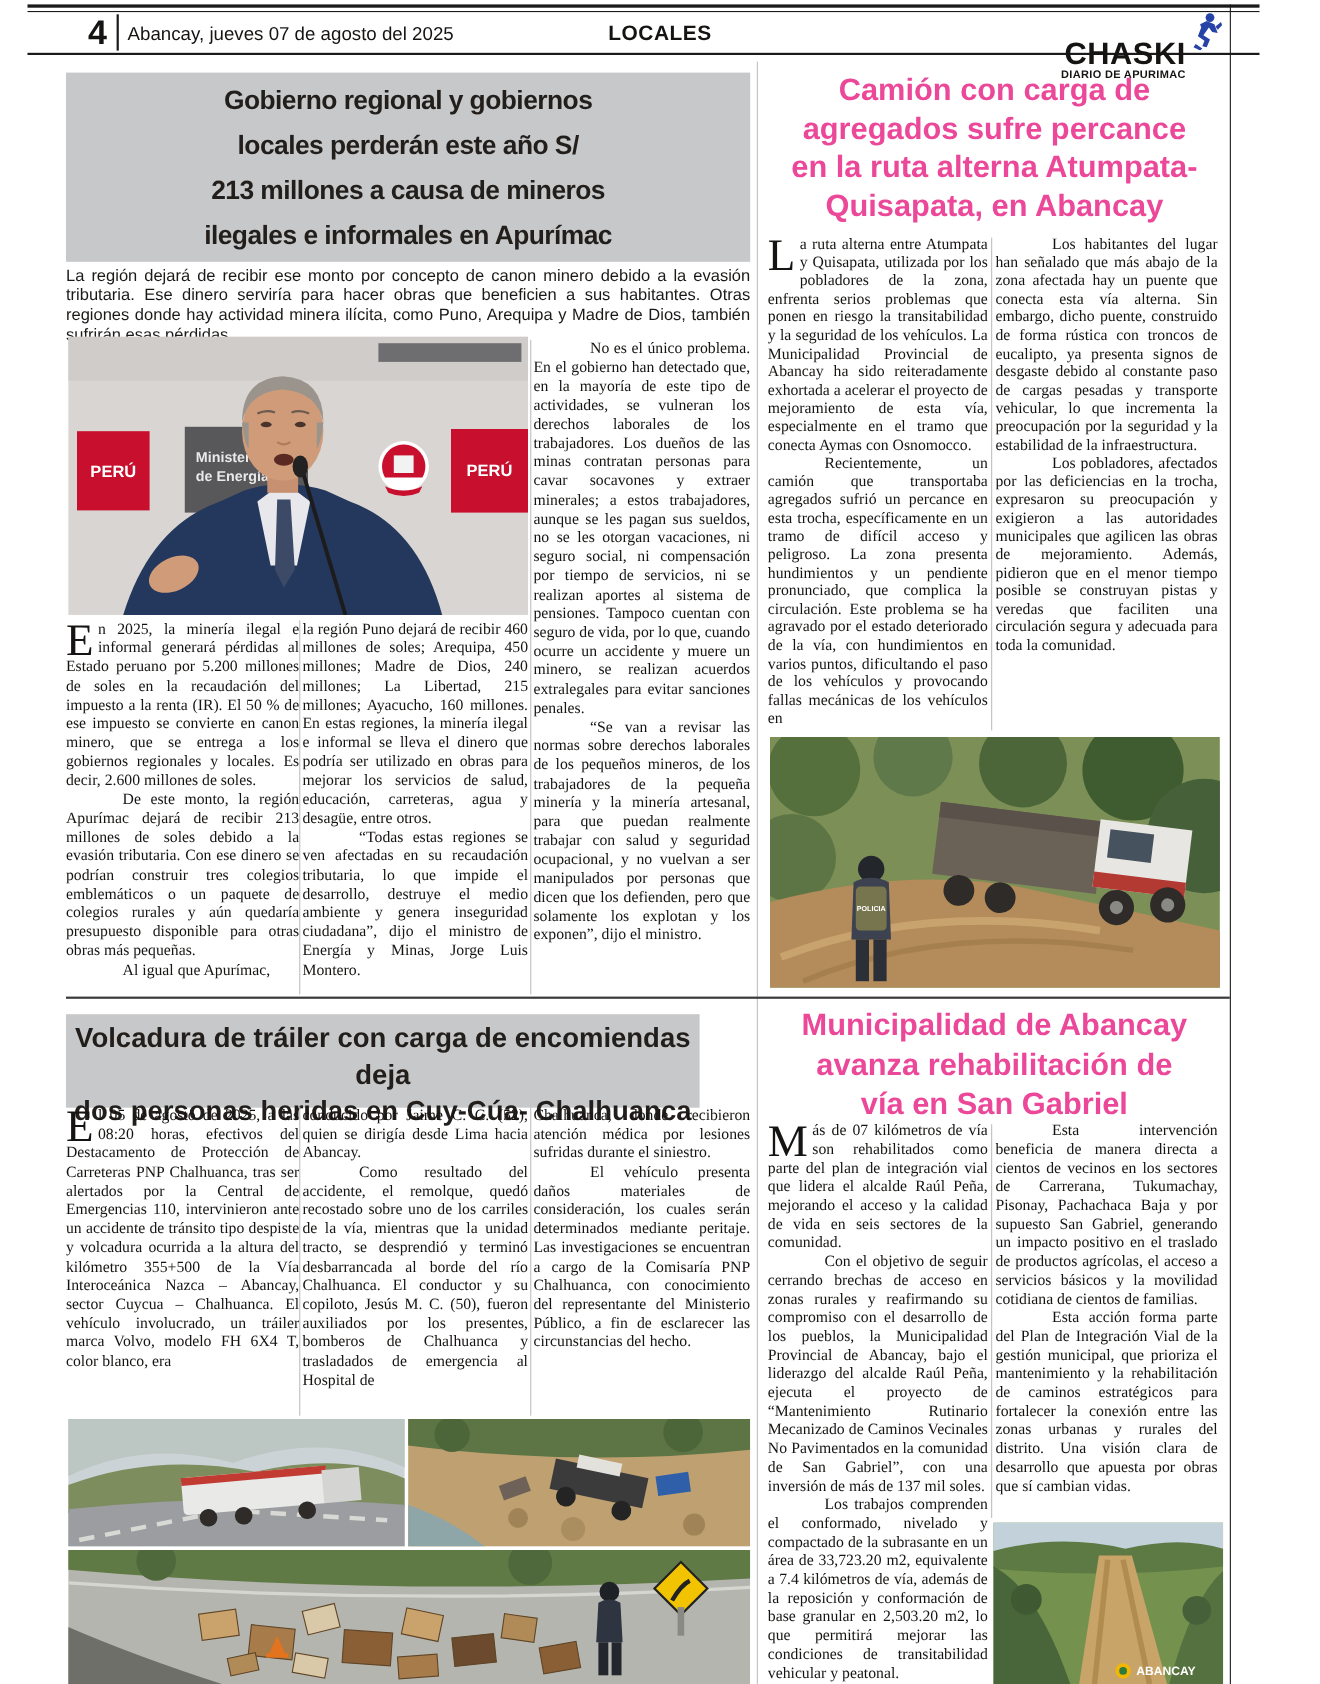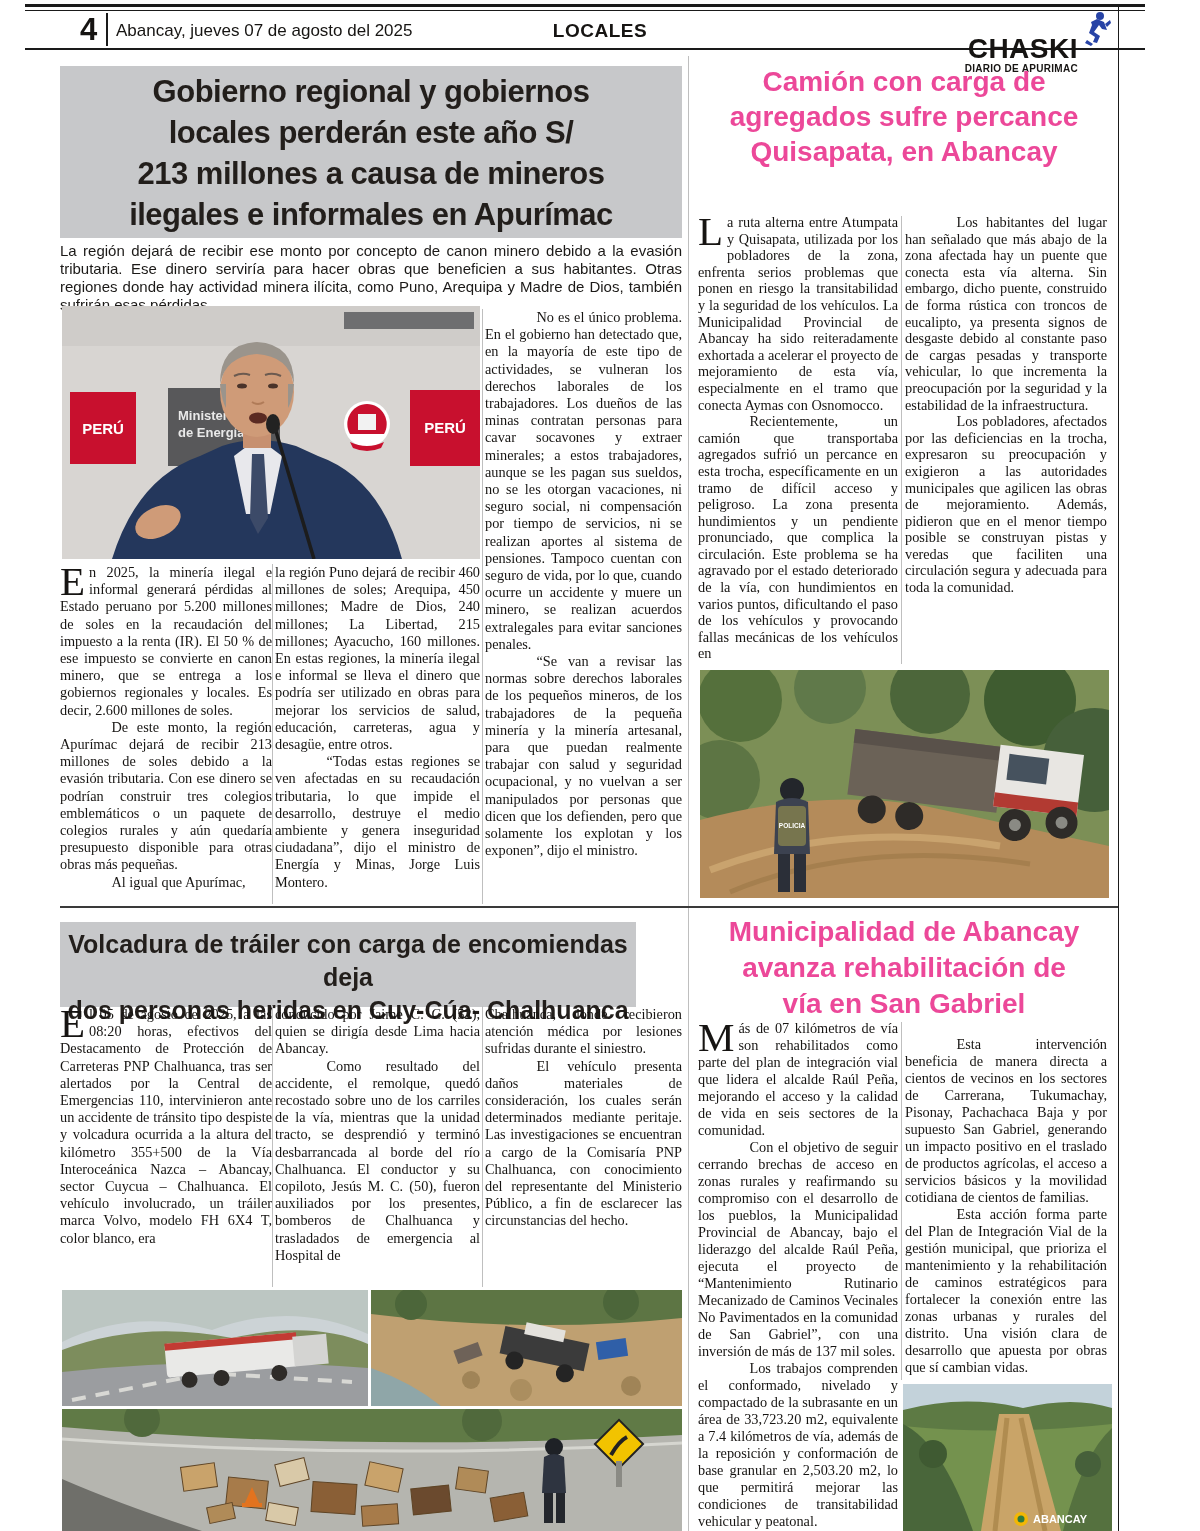--- a/index.html
+++ b/index.html
@@ -12,21 +12,21 @@
   .vdiv{background:#bfbfbf;width:1px;}
   
   .pagenum{font-family:"Liberation Sans",sans-serif;font-weight:700;font-size:31px;}
   .date{font-family:"Liberation Sans",sans-serif;font-size:17px;}
   .section{font-family:"Liberation Sans",sans-serif;font-weight:700;font-size:19px;letter-spacing:.5px;text-align:center;width:1200px;}
   .brand{font-family:"Liberation Sans",sans-serif;font-weight:700;text-align:right;line-height:1;}
   .brand .b1{font-size:28px;letter-spacing:.5px;}
   .brand .b2{font-size:10px;margin-top:1px;letter-spacing:.3px;}
   
   .headbox{background:#c7c8ca;text-align:center;font-family:"Liberation Sans",sans-serif;font-weight:700;color:#221e1b;}
-  .headbox.big{font-size:31px;line-height:41px;padding-top:5px;letter-spacing:-.5px;}
+  .headbox.big{font-size:24px;line-height:41px;padding-top:5px;letter-spacing:-.5px;}
   .headbox.mid{font-size:25px;line-height:33px;padding-top:6px;}
   .openhead{text-align:center;font-family:"Liberation Sans",sans-serif;font-weight:700;color:#ec4899;}
   .deck{font-family:"Liberation Sans",sans-serif;font-weight:400;font-size:15px;line-height:18px;text-align:justify;color:#1b1917;}
   
   .col{overflow:hidden;}
   .col p{margin:0;text-align:justify;font-size:14.3px;line-height:17.2px;}
   .col p.ind{text-indent:3.6em;}
   .a2 .col p{line-height:16.6px;}
   .a4 .col p{line-height:17.0px;}
   .dc{float:left;font-size:41px;line-height:33px;padding:1px 4px 0 0;}
@@ -121,20 +121,21 @@
 <div class="abs col" style="left:485px;top:309px;width:197px;height:596px;">
   <p class="ind">No es el único problema. En el gobierno han detectado que, en la mayoría de este tipo de actividades, se vulneran los derechos laborales de los trabajadores. Los dueños de las minas contratan personas para cavar socavones y extraer minerales; a estos trabajadores, aunque se les pagan sus sueldos, no se les otorgan vacaciones, ni seguro social, ni compensación por tiempo de servicios, ni se realizan aportes al sistema de pensiones. Tampoco cuentan con seguro de vida, por lo que, cuando ocurre un accidente y muere un minero, se realizan acuerdos extralegales para evitar sanciones penales.</p>
   <p class="ind">“Se van a revisar las normas sobre derechos laborales de los pequeños mineros, de los trabajadores de la pequeña minería y la minería artesanal, para que puedan realmente trabajar con salud y seguridad ocupacional, y no vuelvan a ser manipulados por personas que dicen que los defienden, pero que solamente los explotan y los exponen”, dijo el ministro.</p>
 </div>
 <div class="abs vdiv" style="left:272px;top:564px;height:340px;"></div>
 <div class="abs vdiv" style="left:482px;top:309px;height:595px;"></div>
 
 <div class="abs openhead a2h" style="left:694px;top:64px;width:420px;font-size:28px;line-height:35px;">
   <div>Camión con carga de</div>
   <div>agregados sufre percance</div>
+  <div>en la ruta alterna Atumpata-</div>
   <div>Quisapata, en Abancay</div>
 </div>
 <div class="a2">
   <div class="abs col" style="left:698px;top:214px;width:200px;height:452px;">
     <p><span class="dc">L</span><span>a ruta alterna entre Atumpata y Quisapata, utilizada por los pobladores de la zona, enfrenta serios problemas que ponen en riesgo la transitabilidad y la seguridad de los vehículos. La Municipalidad Provincial de Abancay ha sido reiteradamente exhortada a acelerar el proyecto de mejoramiento de esta vía, especialmente en el tramo que conecta Aymas con Osnomocco.</span></p>
     <p class="ind">Recientemente, un camión que transportaba agregados sufrió un percance en esta trocha, específicamente en un tramo de difícil acceso y peligroso. La zona presenta hundimientos y un pendiente pronunciado, que complica la circulación. Este problema se ha agravado por el estado deteriorado de la vía, con hundimientos en varios puntos, dificultando el paso de los vehículos y provocando fallas mecánicas de los vehículos en</p>
   </div>
   <div class="abs col" style="left:905px;top:214px;width:202px;height:452px;">
     <p class="ind">Los habitantes del lugar han señalado que más abajo de la zona afectada hay un puente que conecta esta vía alterna. Sin embargo, dicho puente, construido de forma rústica con troncos de eucalipto, ya presenta signos de desgaste debido al constante paso de cargas pesadas y transporte vehicular, lo que incrementa la preocupación por la seguridad y la estabilidad de la infraestructura.</p>
     <p class="ind">Los pobladores, afectados por las deficiencias en la trocha, expresaron su preocupación y exigieron a las autoridades municipales que agilicen las obras de mejoramiento. Además, pidieron que en el menor tiempo posible se construyan pistas y veredas que faciliten una circulación segura y adecuada para toda la comunidad.</p>
@@ -274,21 +275,21 @@
   <div>Municipalidad de Abancay</div>
   <div>avanza rehabilitación de</div>
   <div>vía en San Gabriel</div>
 </div>
 <div class="a4">
   <div class="abs col" style="left:698px;top:1020px;width:200px;height:511px;">
     <p><span class="dc">M</span><span>ás de 07 kilómetros de vía son rehabilitados como parte del plan de integración vial que lidera el alcalde Raúl Peña, mejorando el acceso y la calidad de vida en seis sectores de la comunidad.</span></p>
     <p class="ind">Con el objetivo de seguir cerrando brechas de acceso en zonas rurales y reafirmando su compromiso con el desarrollo de los pueblos, la Municipalidad Provincial de Abancay, bajo el liderazgo del alcalde Raúl Peña, ejecuta el proyecto de “Mantenimiento Rutinario Mecanizado de Caminos Vecinales No Pavimentados en la comunidad de San Gabriel”, con una inversión de más de 137 mil soles.</p>
     <p class="ind">Los trabajos comprenden el conformado, nivelado y compactado de la subrasante en un área de 33,723.20 m2, equivalente a 7.4 kilómetros de vía, además de la reposición y conformación de base granular en 2,503.20 m2, lo que permitirá mejorar las condiciones de transitabilidad vehicular y peatonal.</p>
   </div>
-  <div class="abs col" style="left:905px;top:1020px;width:202px;height:360px;margin-top:16px;">
+  <div class="abs col" style="left:905px;top:1020px;width:202px;height:360px;">
     <p class="ind">Esta intervención beneficia de manera directa a cientos de vecinos en los sectores de Carrerana, Tukumachay, Pisonay, Pachachaca Baja y por supuesto San Gabriel, generando un impacto positivo en el traslado de productos agrícolas, el acceso a servicios básicos y la movilidad cotidiana de cientos de familias.</p>
     <p class="ind">Esta acción forma parte del Plan de Integración Vial de la gestión municipal, que prioriza el mantenimiento y la rehabilitación de caminos estratégicos para fortalecer la conexión entre las zonas urbanas y rurales del distrito. Una visión clara de desarrollo que apuesta por obras que sí cambian vidas.</p>
   </div>
 </div>
 <div class="abs vdiv" style="left:901px;top:1022px;height:358px;"></div>
 
 <div class="abs" style="left:903px;top:1384px;">
   <svg width="209" height="147" viewBox="0 0 209 147">
     <rect width="209" height="147" fill="#74924e"></rect>
     <rect x="0" y="0" width="209" height="26" fill="#c3d2da"></rect>

